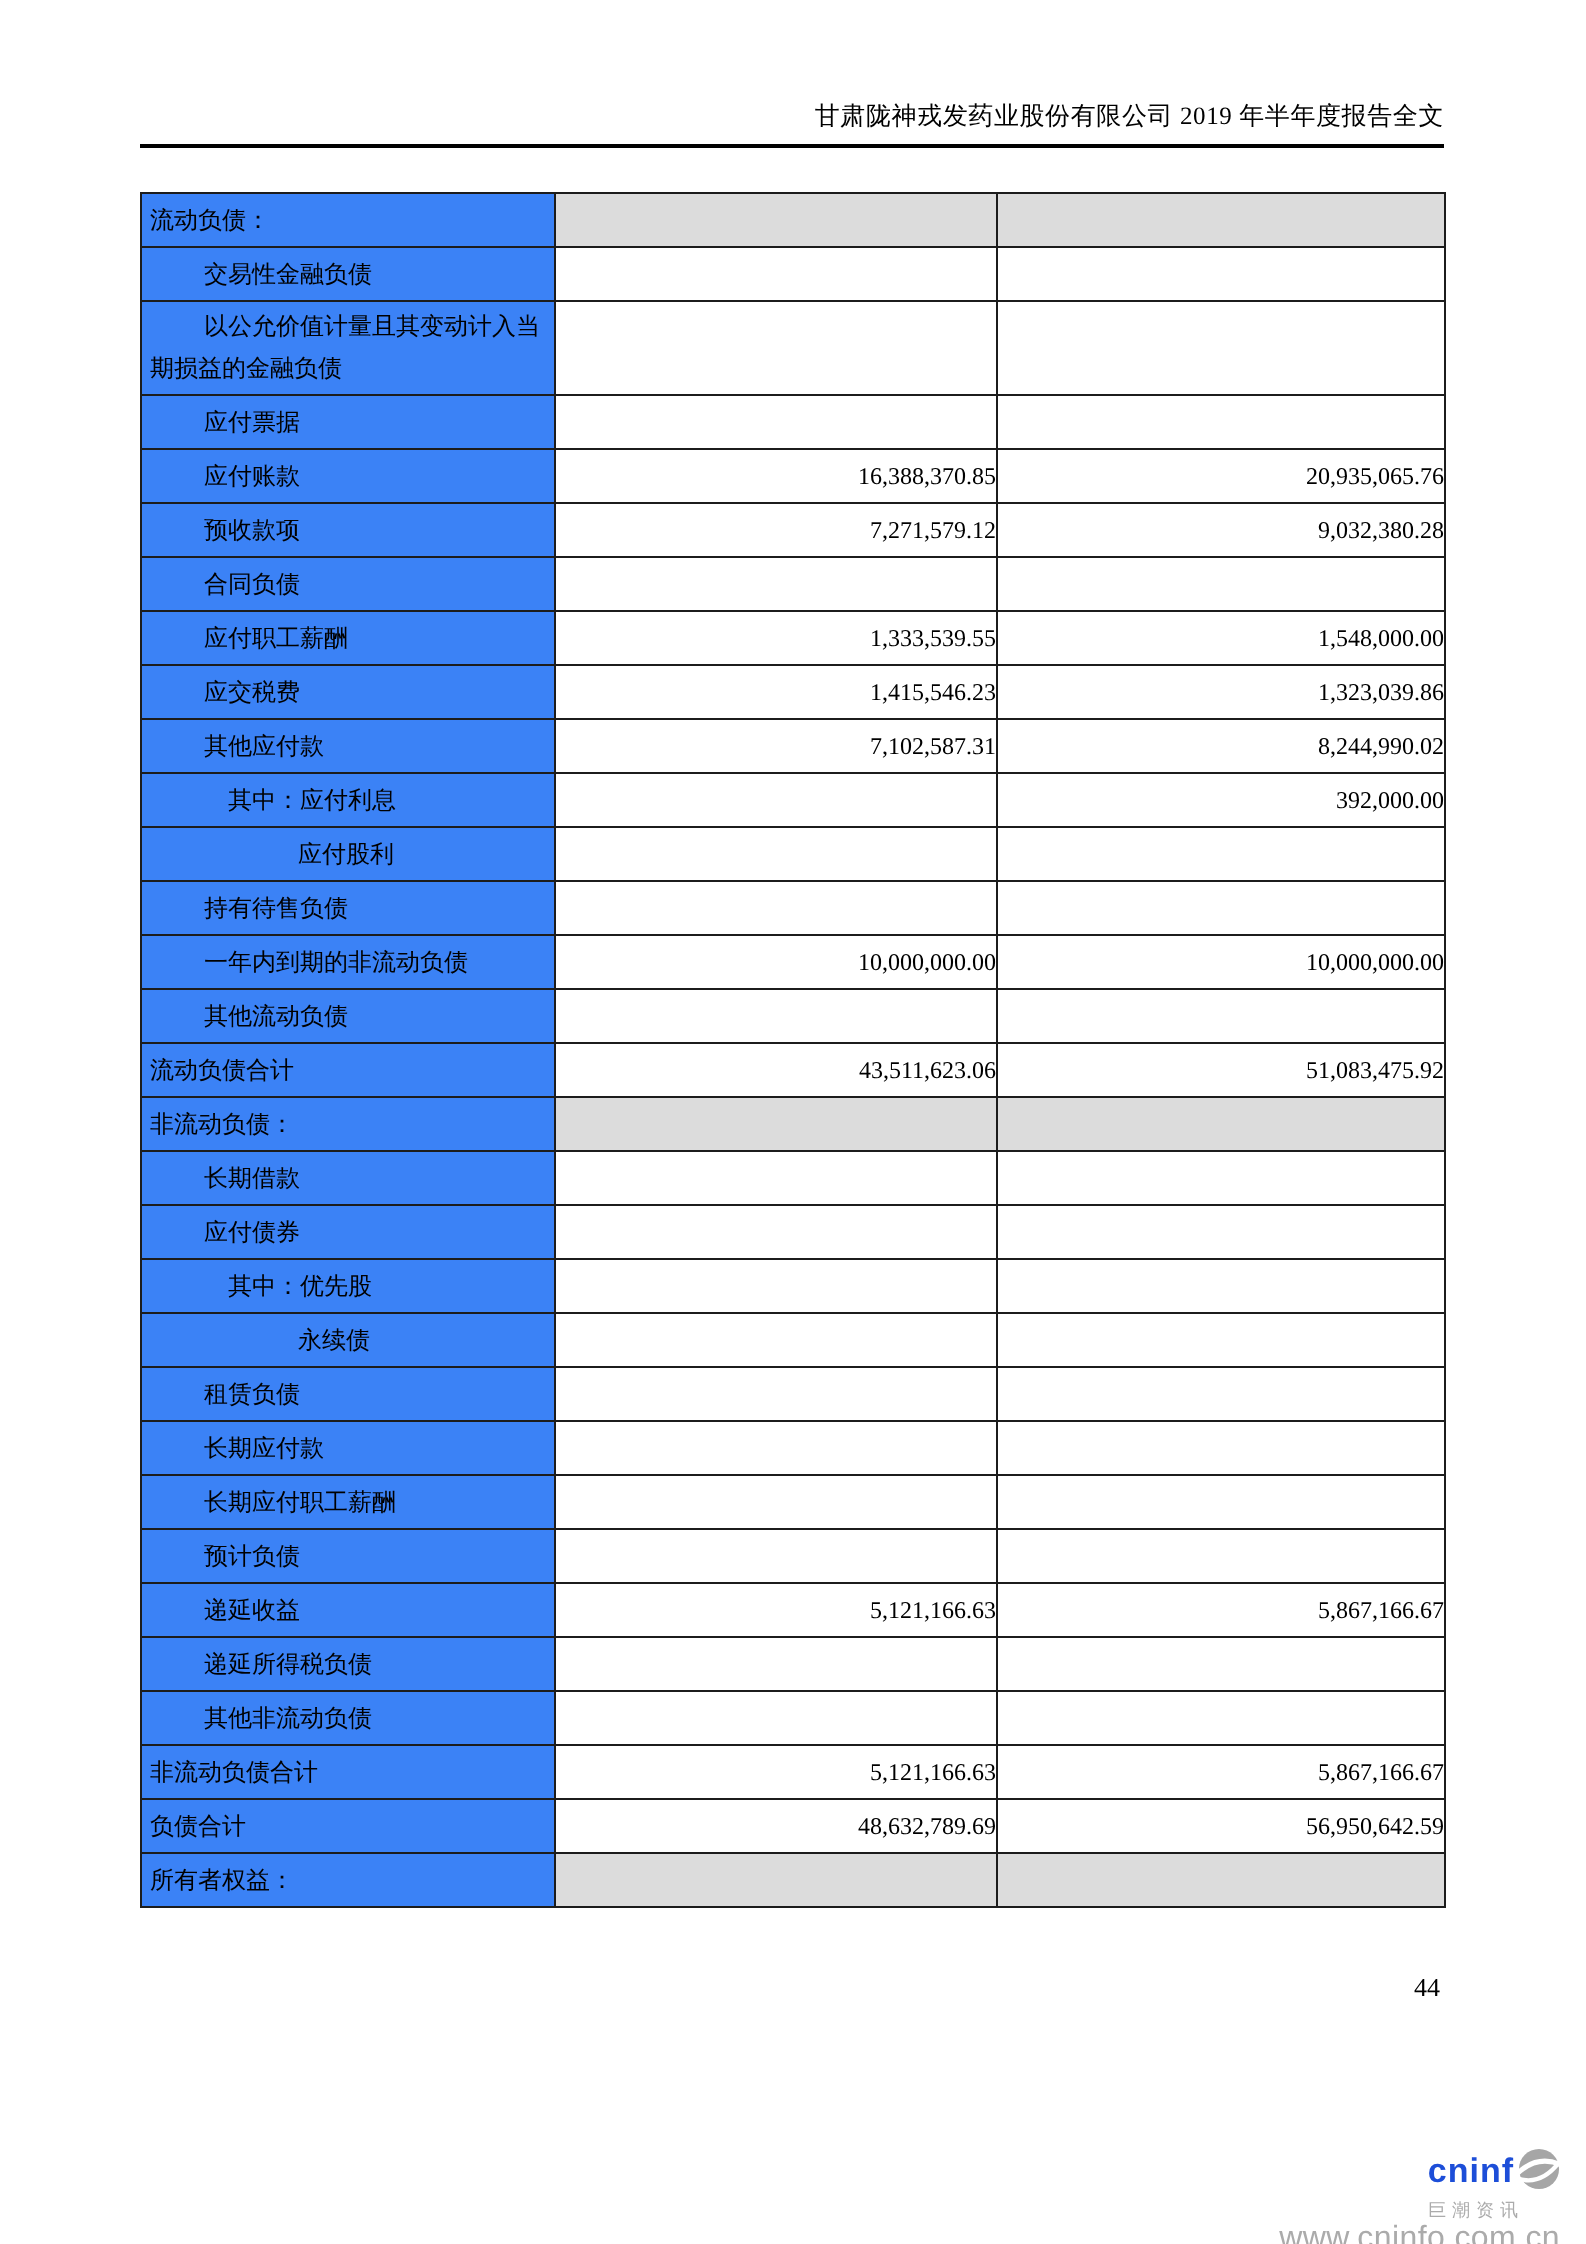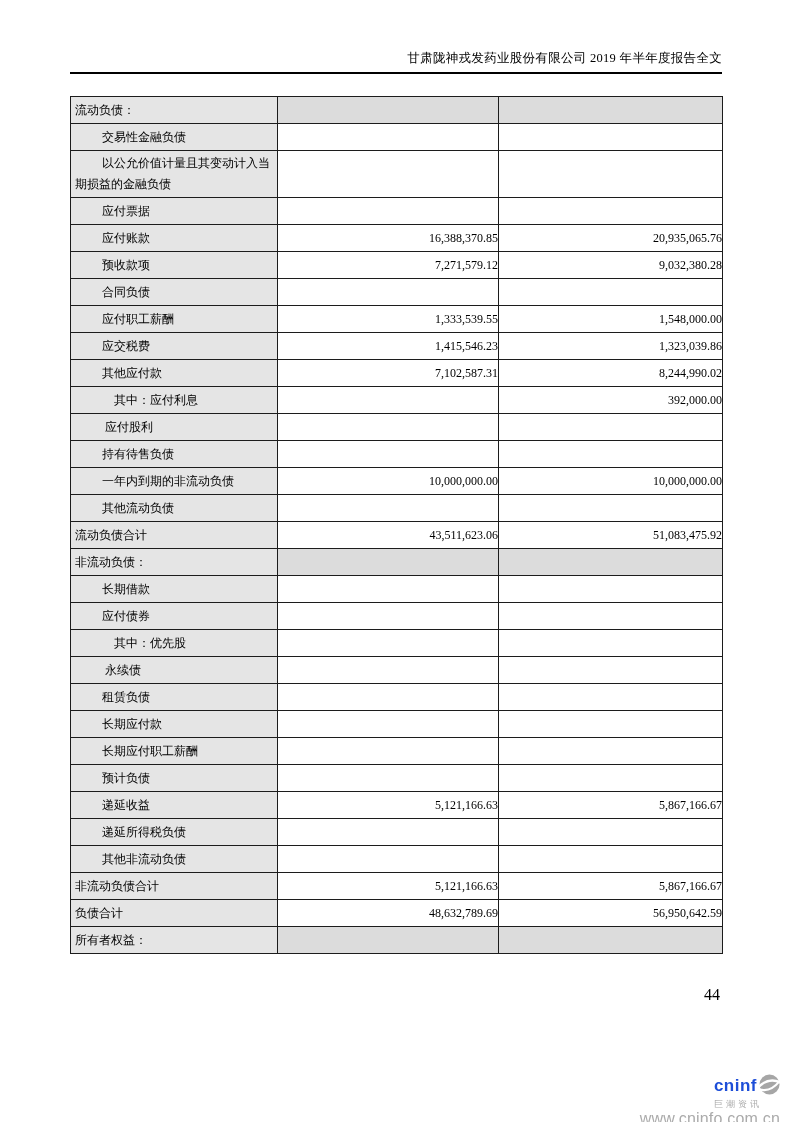--- a/index.html
+++ b/index.html
@@ -45,47 +45,47 @@
   table.balance-table col.c3 { width: 224px; }
   table.balance-table td {
     border: 1px solid #1c1c1c;
     height: 26px;
     padding: 0;
     font-size: 12px;
     vertical-align: middle;
     overflow: hidden;
   }
   td.cell-label {
-    background: #e5e5e5;
+    background: #3b82f6;
     padding-left: 4px;
     line-height: 20px;
   }
   td.cell-num {
     text-align: right;
     padding-right: 3px;
     font-size: 12.5px;
     background: #ffffff;
   }
   tr.row-section td.cell-num {
     background: #dcdcdc;
   }
   td.cell-label.item   { padding-left: 31px; }
   td.cell-label.sub    { padding-left: 43px; }
-  td.cell-label.sub2   { padding-left: 34px; }
+  td.cell-label.sub2   { padding-left: 78px; }
   td.cell-label.section, td.cell-label.total { padding-left: 4px; }
   tr.row-tall td { height: 46px; }
   td.cell-label.item-wrap {
     padding-left: 4px;
     text-indent: 27px;
     line-height: 21px;
   }
   .page-number {
     text-align: right;
     margin-top: 32px;
-    font-size: 16px;
+    font-size: 13px;
     padding-right: 2px;
   }
   .cninfo-logo {
     position: absolute;
     right: 13px;
     top: 1074px;
     text-align: right;
     color: #ababab;
     font-family: "Liberation Sans", sans-serif;
     line-height: 1.1;

